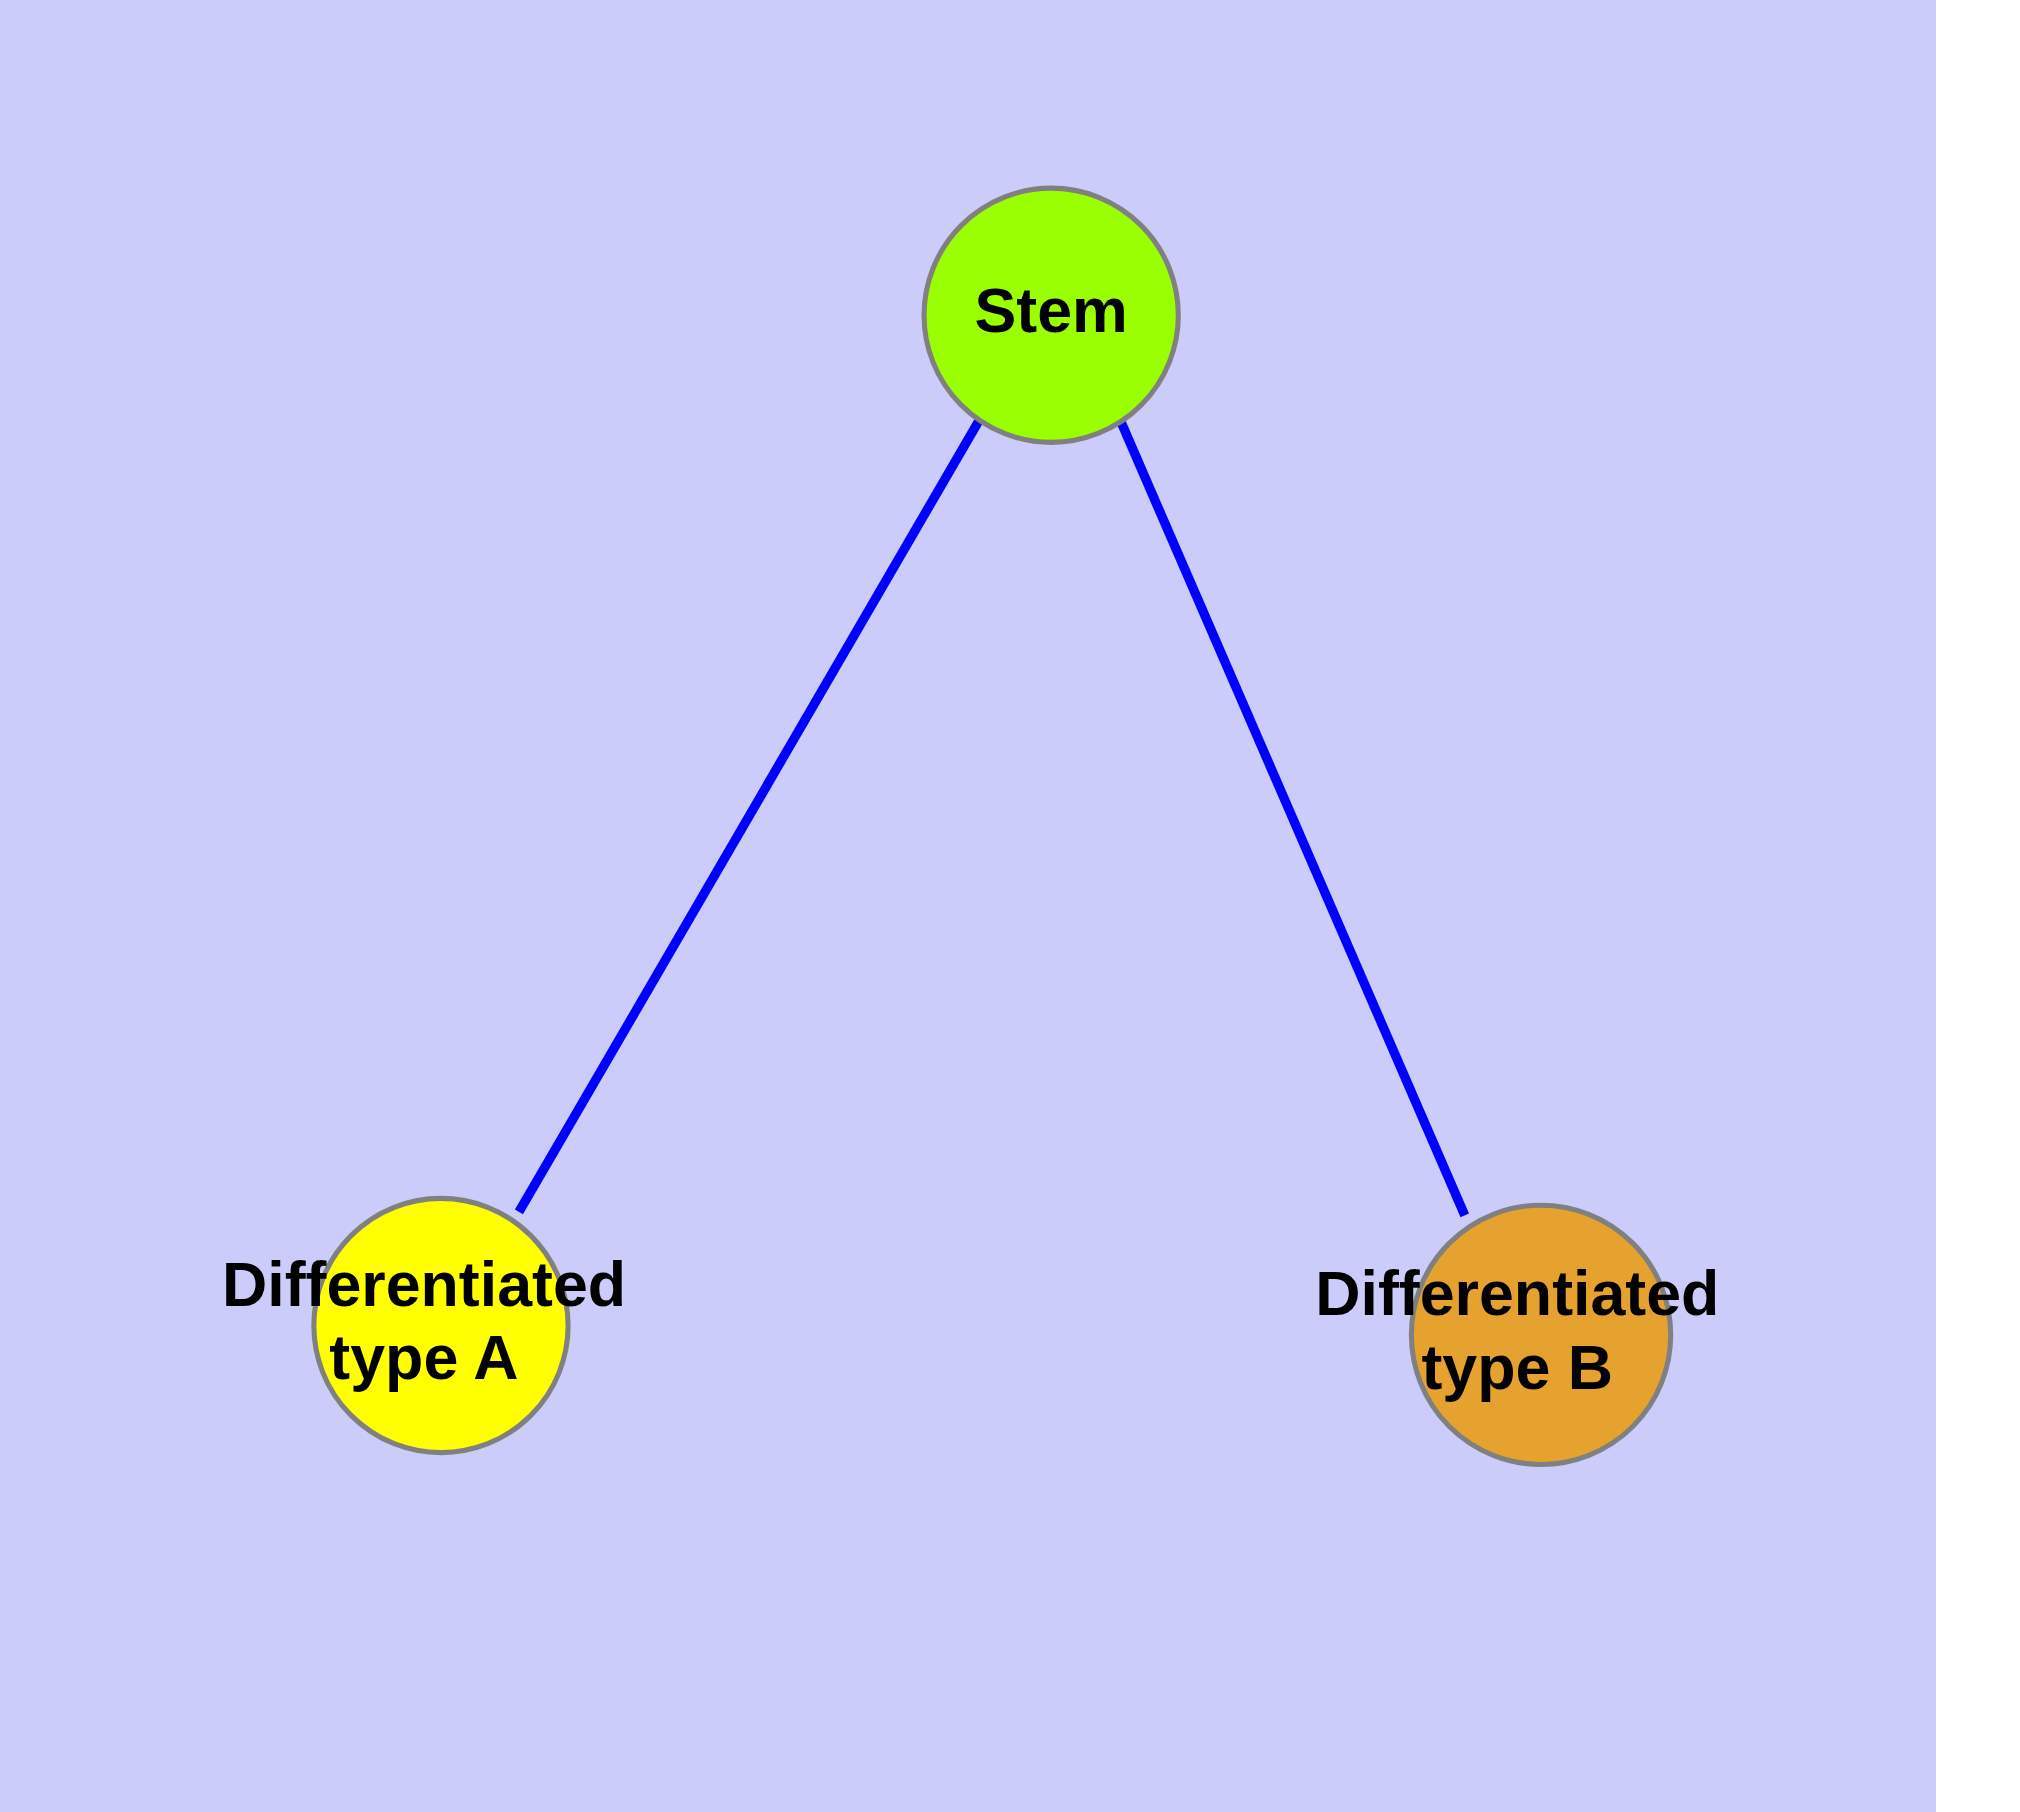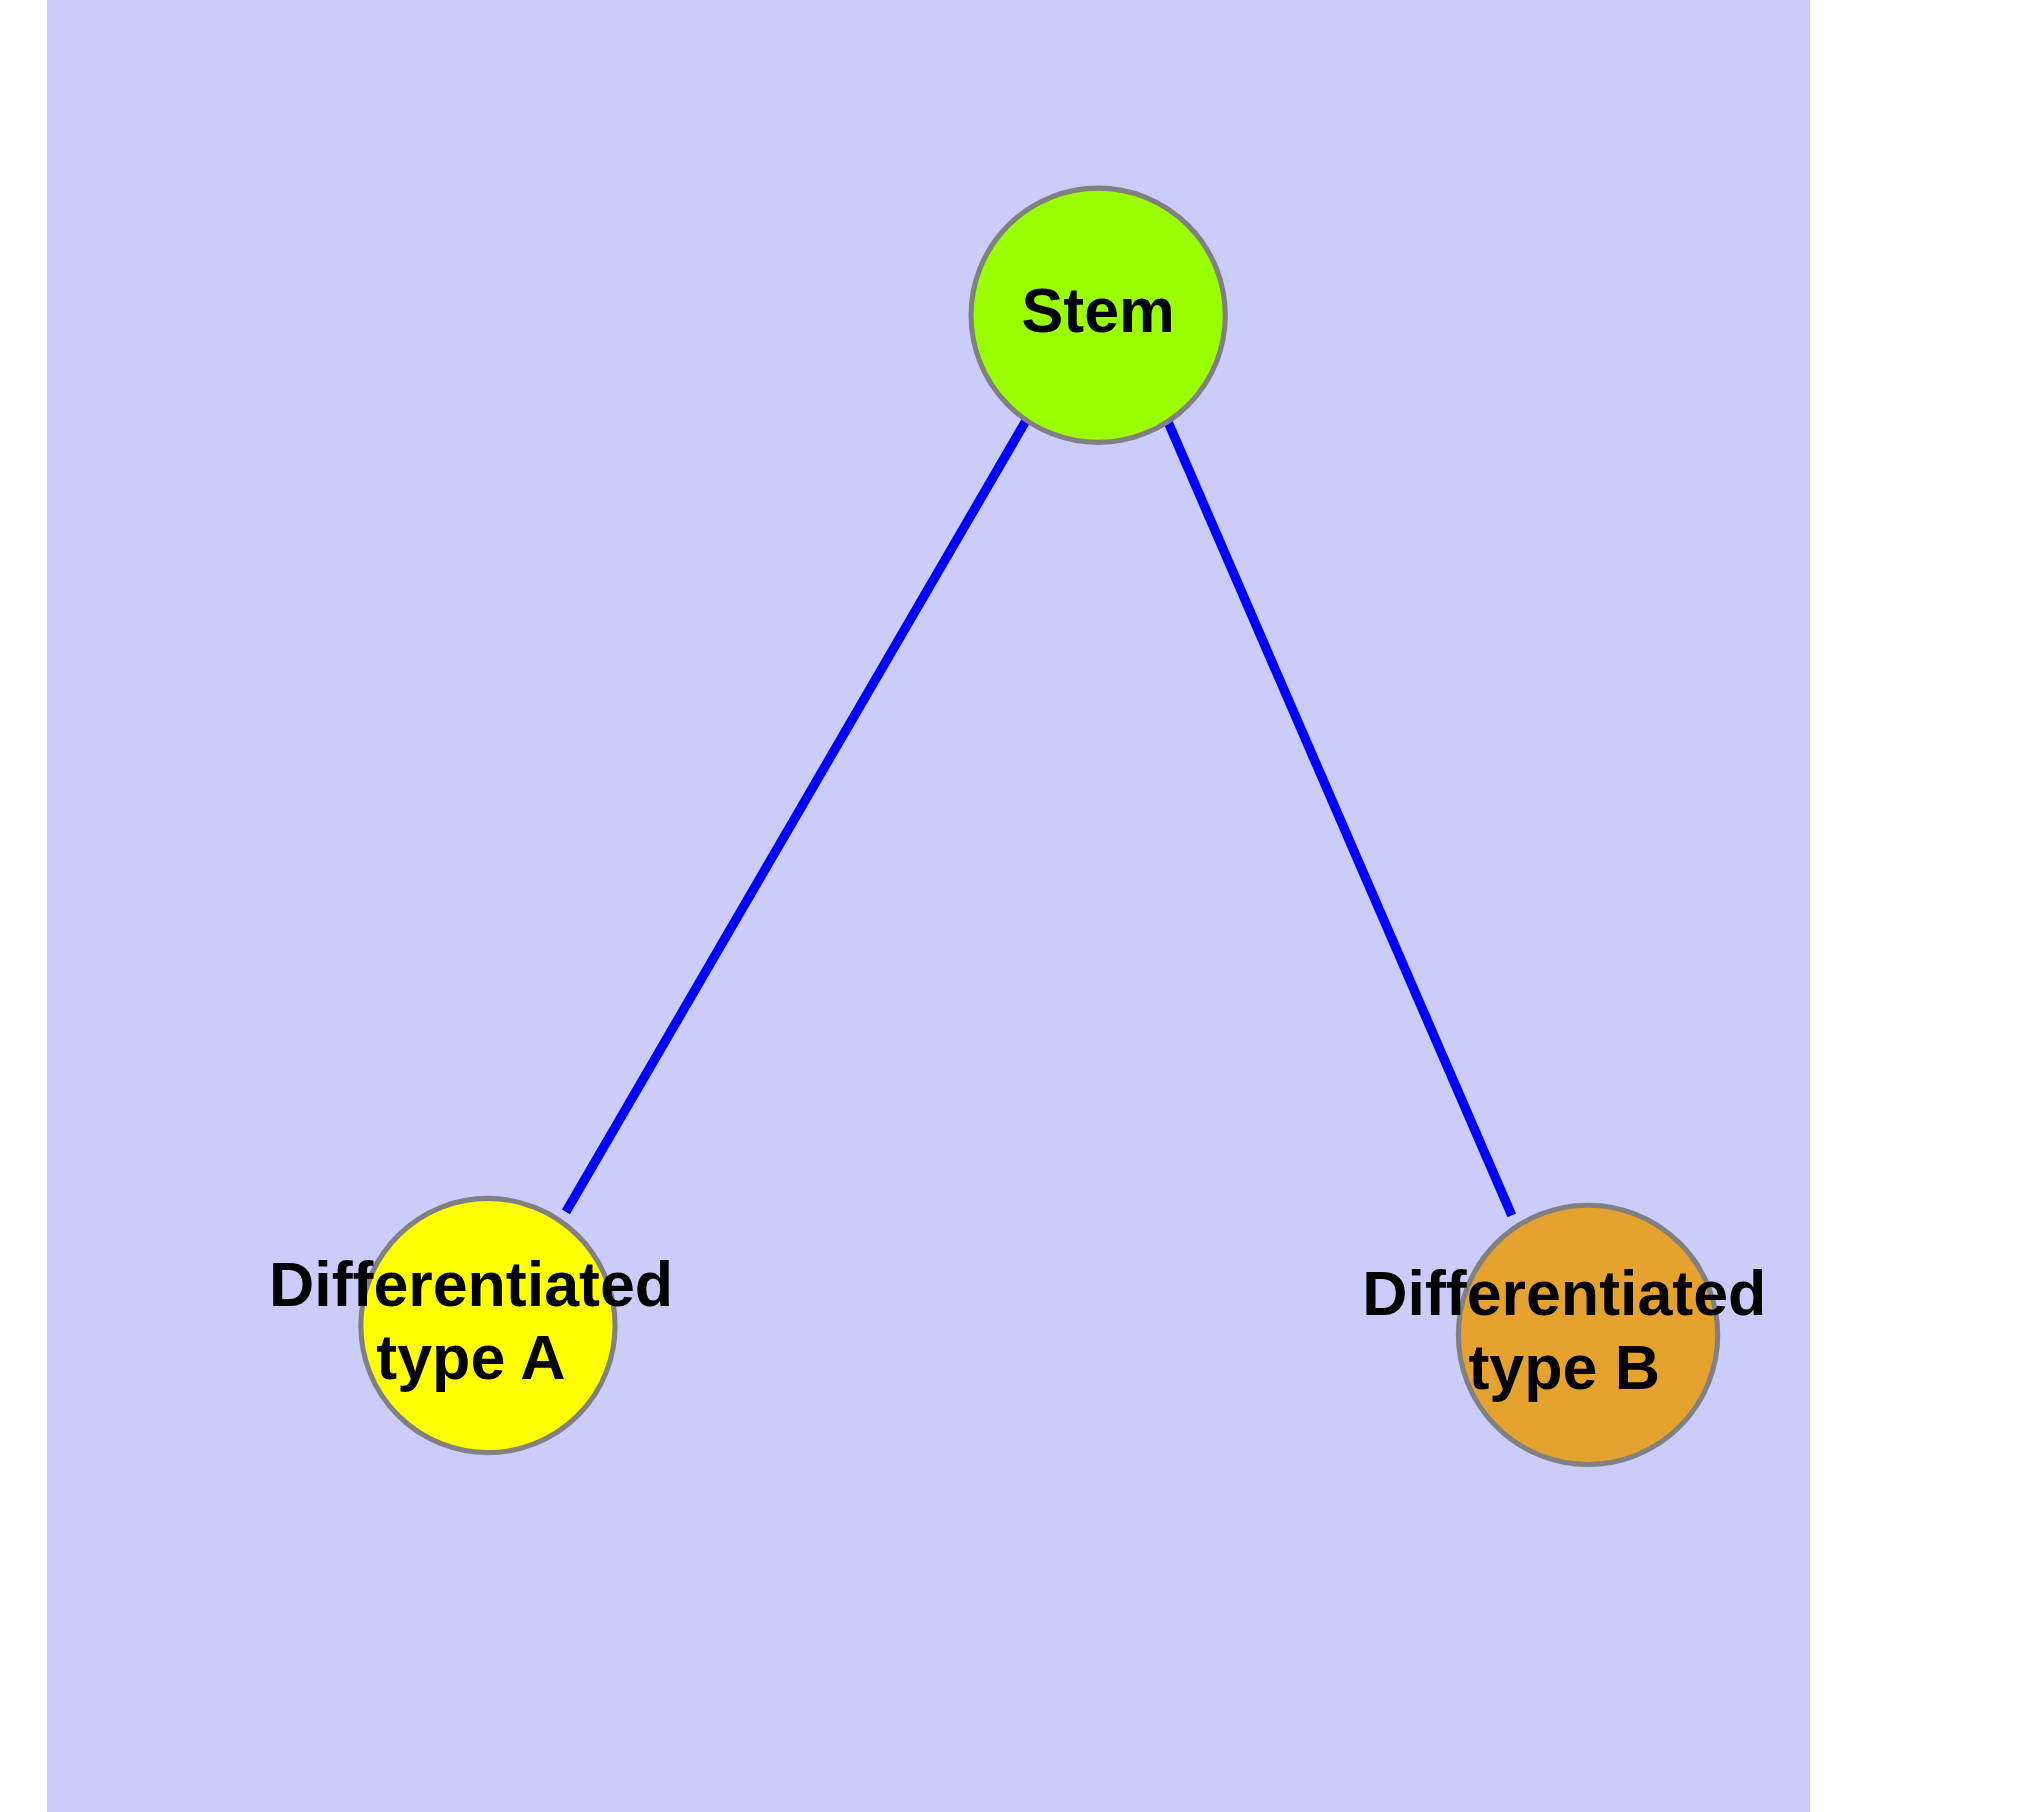--- a/index.html
+++ b/index.html
@@ -2,26 +2,25 @@
 <html style="font-size:13.6px"><head>
 <meta charset="utf-8">
 <style>
   html, body {
     margin: 0;
     padding: 0;
     background: #ffffff;
   }
   #canvas {
     position: relative;
-    width: 1763px;
+    width: 1936px;
     height: 1812px;
     background: #ccccfa;
     overflow: hidden;
     font-family: "Liberation Sans", "DejaVu Sans", sans-serif;
-    margin-left: 47px;
   }
   #graph-svg {
     position: absolute;
     left: 0;
     top: 0;
     width: 2021px;
     height: 1812px;
     display: block;
   }
   .node-label-text {

